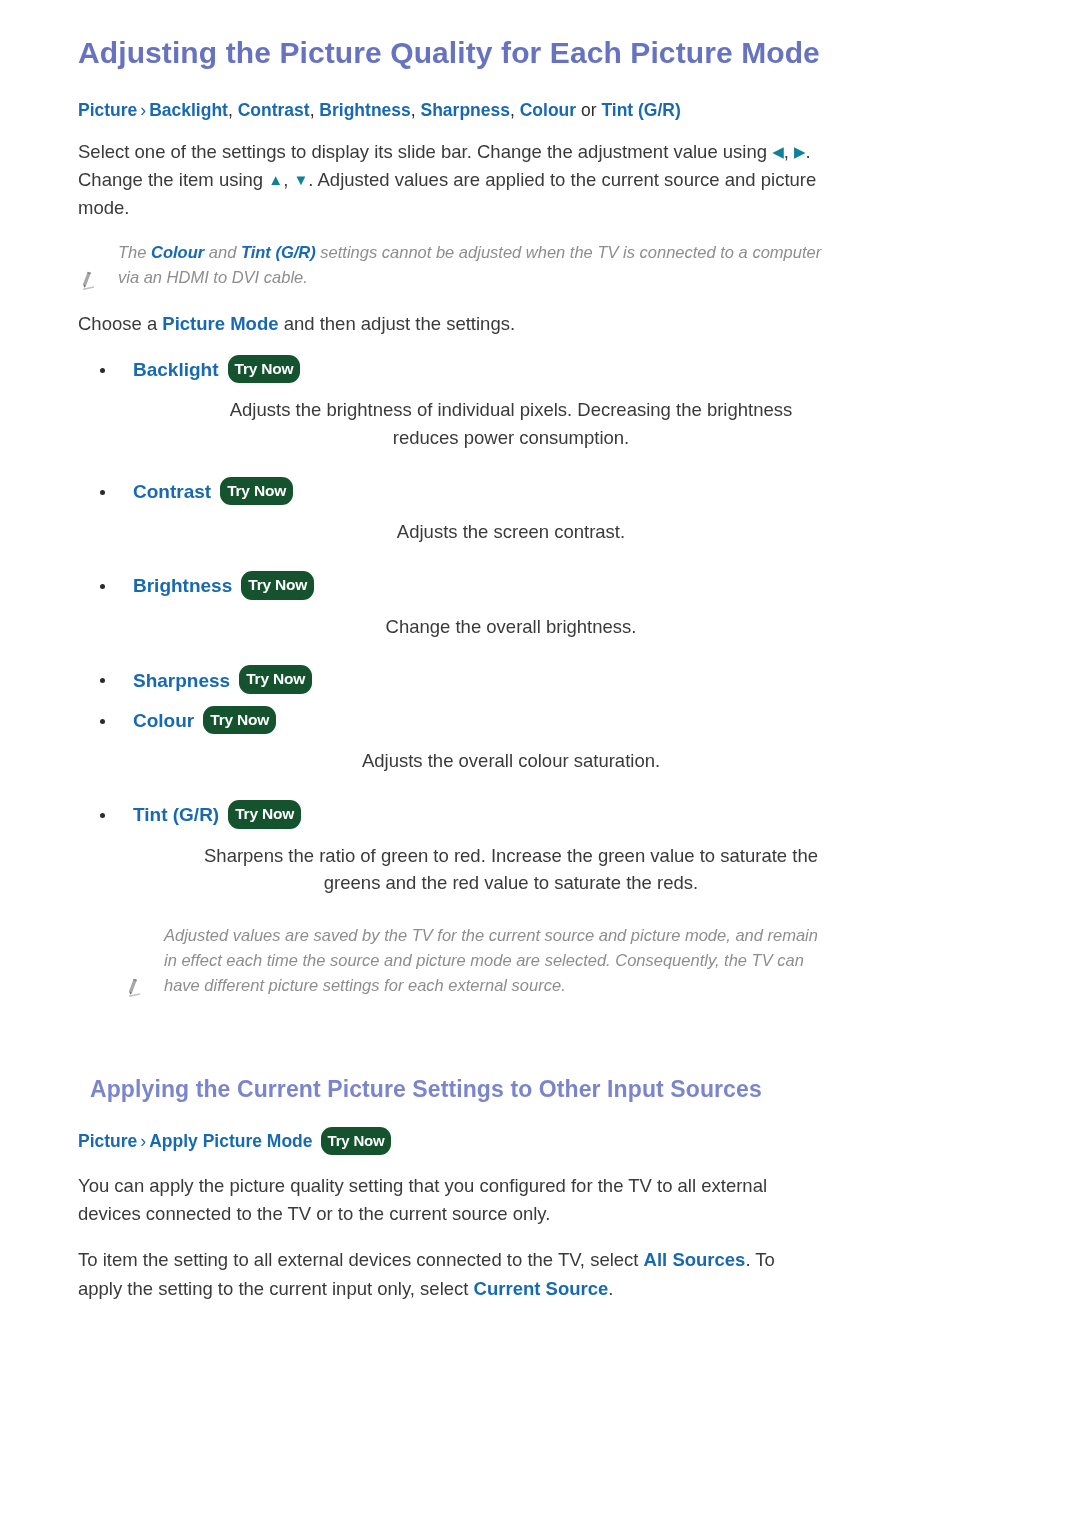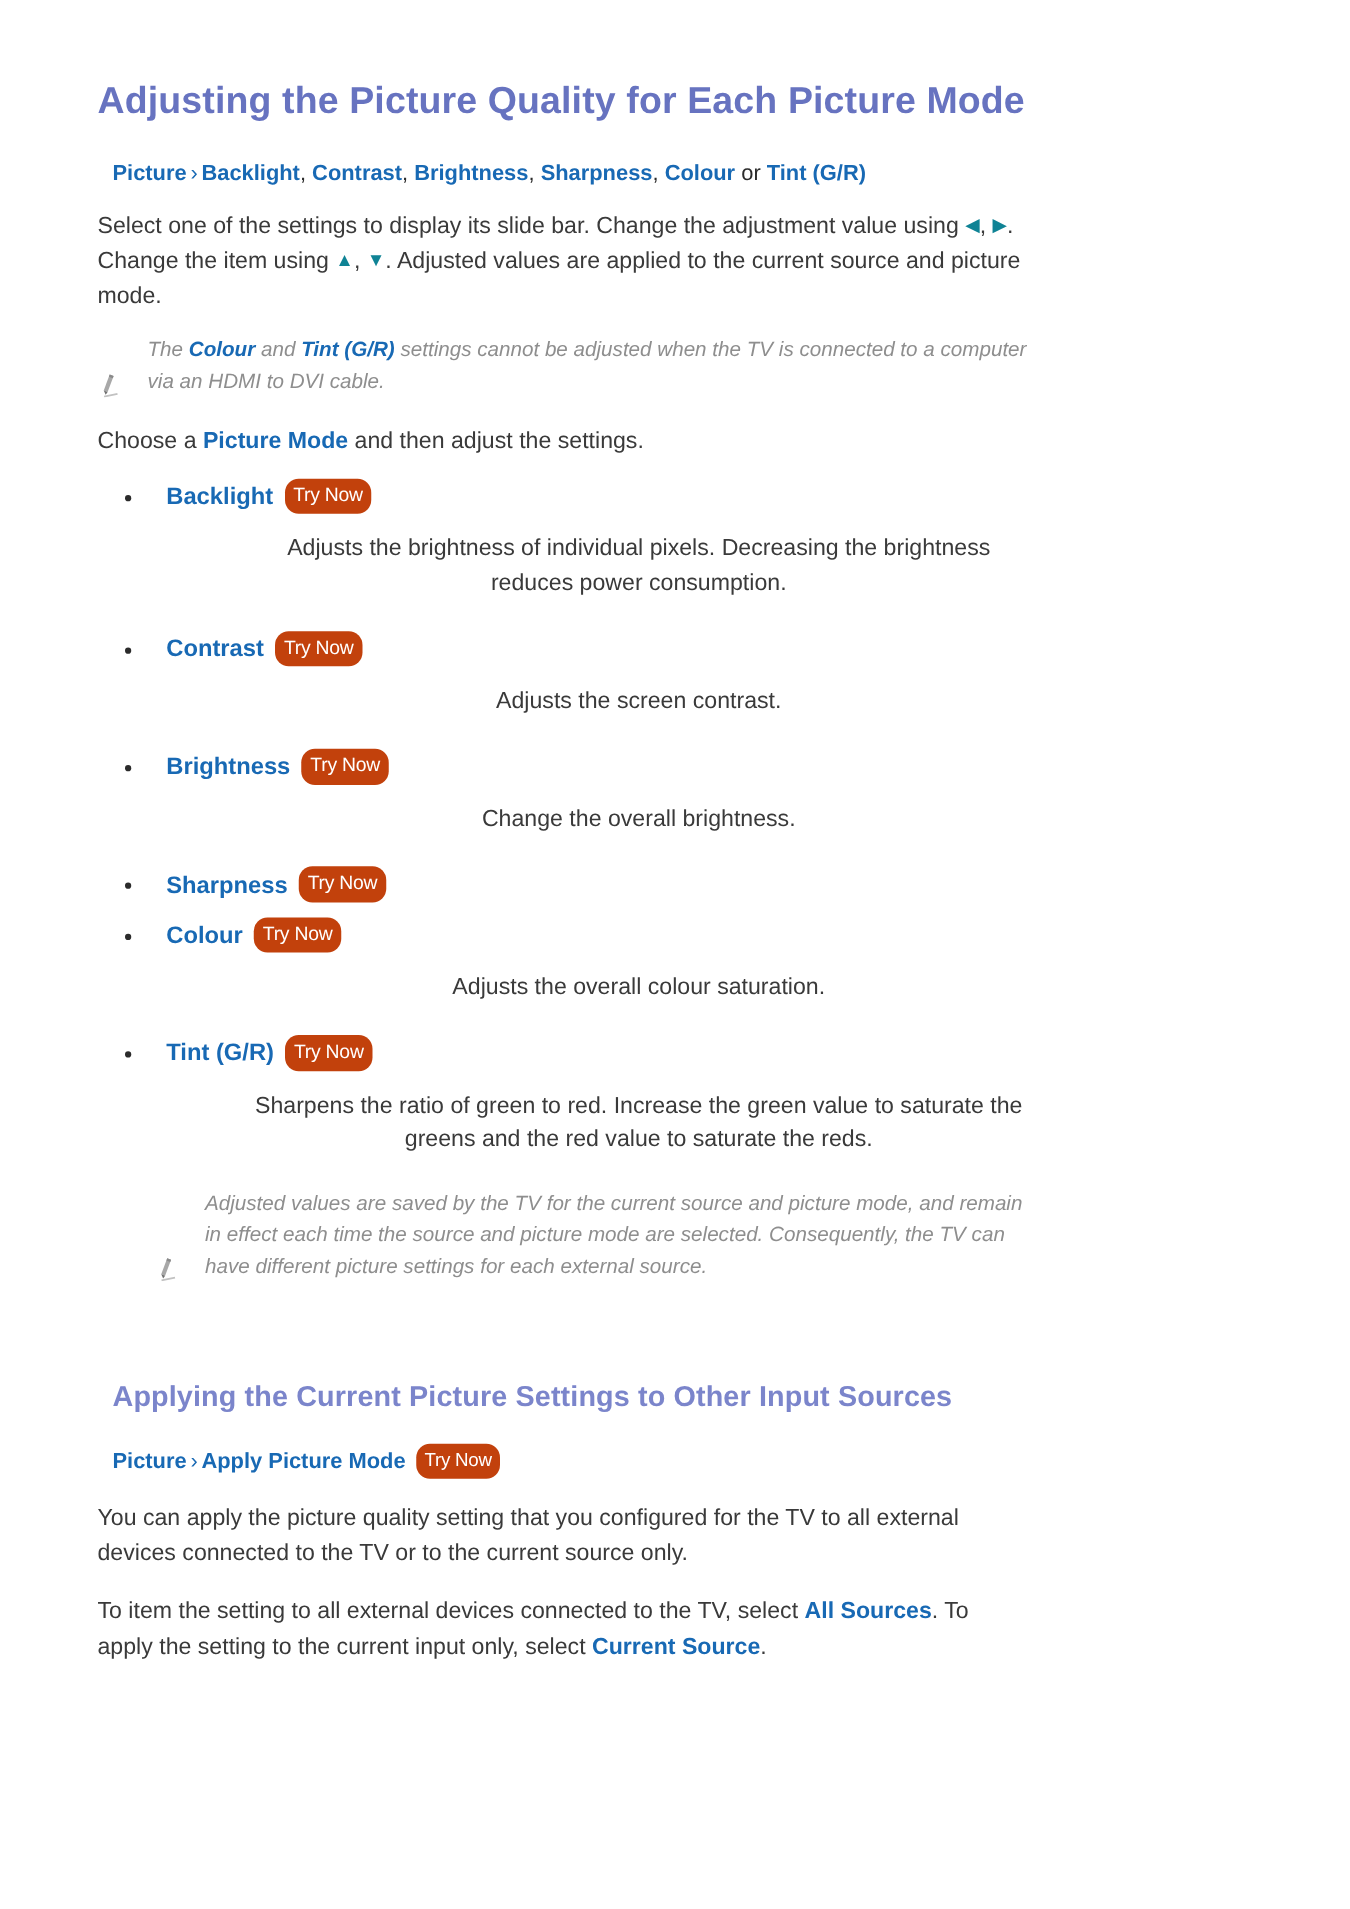--- a/index.html
+++ b/index.html
@@ -12,21 +12,21 @@
     height: 1527px;
     font-family: "Liberation Sans", sans-serif;
     color: #333333;
     -webkit-font-smoothing: antialiased;
   }
   .page {
     position: relative;
     width: 892px;
     height: 1527px;
     box-sizing: border-box;
-    padding: 62px 70px 0 78px;
+    padding: 34px 70px 0 78px;
   }
 
   
   .h1 {
     font-size: 30px;
     font-weight: bold;
     color: #6773c0;
     letter-spacing: 0.1px;
     line-height: 1.25;
     margin: 0 0 26px 0;
@@ -39,21 +39,21 @@
     line-height: 1.25;
     margin: 0 0 24px 12px;
   }
 
   
   .breadcrumb {
     font-size: 17.5px;
     font-weight: bold;
     color: #1869b4;
     line-height: 1.4;
-    margin: 0 0 16px 12px;
+    margin: 0 0 16px 0;
   }
   .breadcrumb .sep {
     font-weight: normal;
     color: #1869b4;
     padding: 0 3px;
   }
   .breadcrumb .plain {
     font-weight: normal;
     color: #2b2b2b;
   }
@@ -134,24 +134,24 @@
     line-height: 1.5;
     color: #3a3a3a;
     margin: 0 0 26px 122px;
     max-width: 860px;
     text-align: center;
   }
 
   
   .trynow {
     display: inline-block;
-    background: #c2410c;
+    background: #14532d;
     color: #ffffff;
     font-size: 15.5px;
-    font-weight: normal;
+    font-weight: bold;
     line-height: 1;
     padding: 6px 7px 7px 7px;
     border-radius: 11px;
     margin-left: 9px;
     position: relative;
     top: -1px;
     letter-spacing: -0.2px;
     white-space: nowrap;
     text-align: right;
   }

